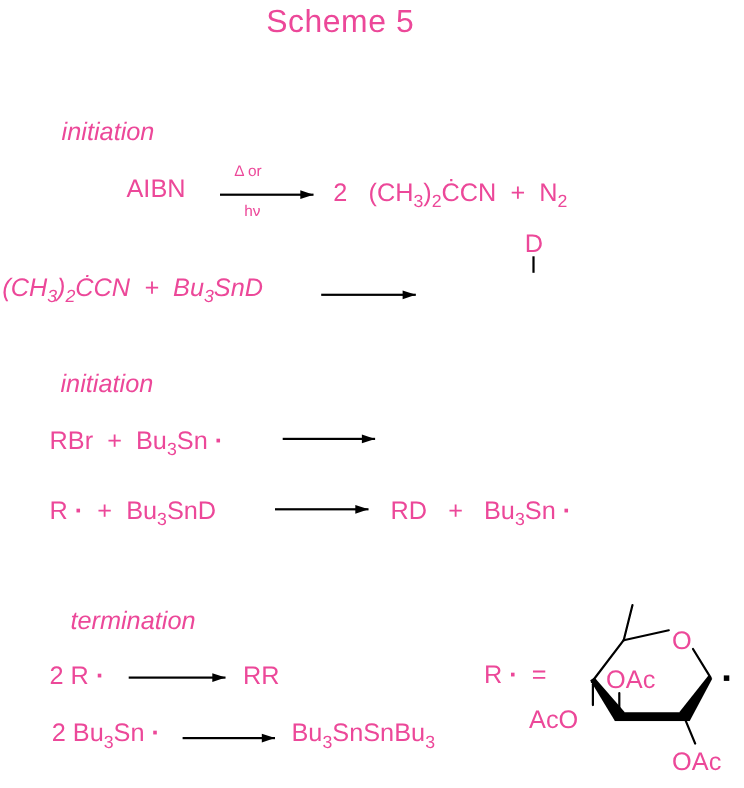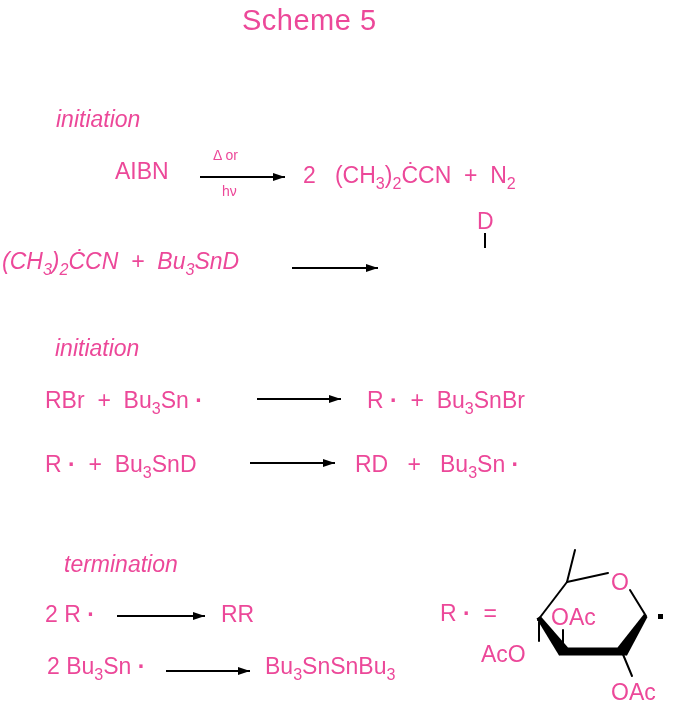--- a/index.html
+++ b/index.html
@@ -41,21 +41,20 @@
 
   <div class="t" style="left:2px;top:250px;font-style:italic;">(CH<sub>3</sub>)<sub>2</sub>ĊCN&nbsp;&nbsp;+&nbsp;&nbsp;Bu<sub>3</sub>SnD</div>
   <div class="arrow" style="left:292px;top:267px;width:86px;"></div>
   <div class="t" style="left:477px;top:210px;">D</div>
   <div class="vbond" style="left:484px;top:233px;height:15px;"></div>
 
   <div class="t it" style="left:7px;top:337px;">initiation</div>
 
   <div class="t" style="left:45px;top:389px;">RBr&nbsp;&nbsp;+&nbsp;&nbsp;Bu<sub>3</sub>Sn&nbsp;<b>·</b></div>
   <div class="arrow" style="left:257px;top:398px;width:84px;"></div>
-  <div class="t" style="left:367px;top:389px;">R&nbsp;<b>·</b>&nbsp;&nbsp;+&nbsp;&nbsp;Bu<sub>3</sub>SnBr</div>
 
   <div class="t" style="left:45px;top:453px;">R&nbsp;<b>·</b>&nbsp;&nbsp;+&nbsp;&nbsp;Bu<sub>3</sub>SnD</div>
   <div class="arrow" style="left:250px;top:462px;width:85px;"></div>
   <div class="t" style="left:355px;top:453px;">RD&nbsp;&nbsp;&nbsp;+&nbsp;&nbsp;&nbsp;Bu<sub>3</sub>Sn&nbsp;<b>·</b></div>
 
   <div class="t it" style="left:16px;top:553px;">termination</div>
 
   <div class="t" style="left:45px;top:603px;">2&nbsp;R&nbsp;<b>·</b></div>
   <div class="arrow" style="left:117px;top:615px;width:88px;"></div>
   <div class="t" style="left:221px;top:603px;">RR</div>

